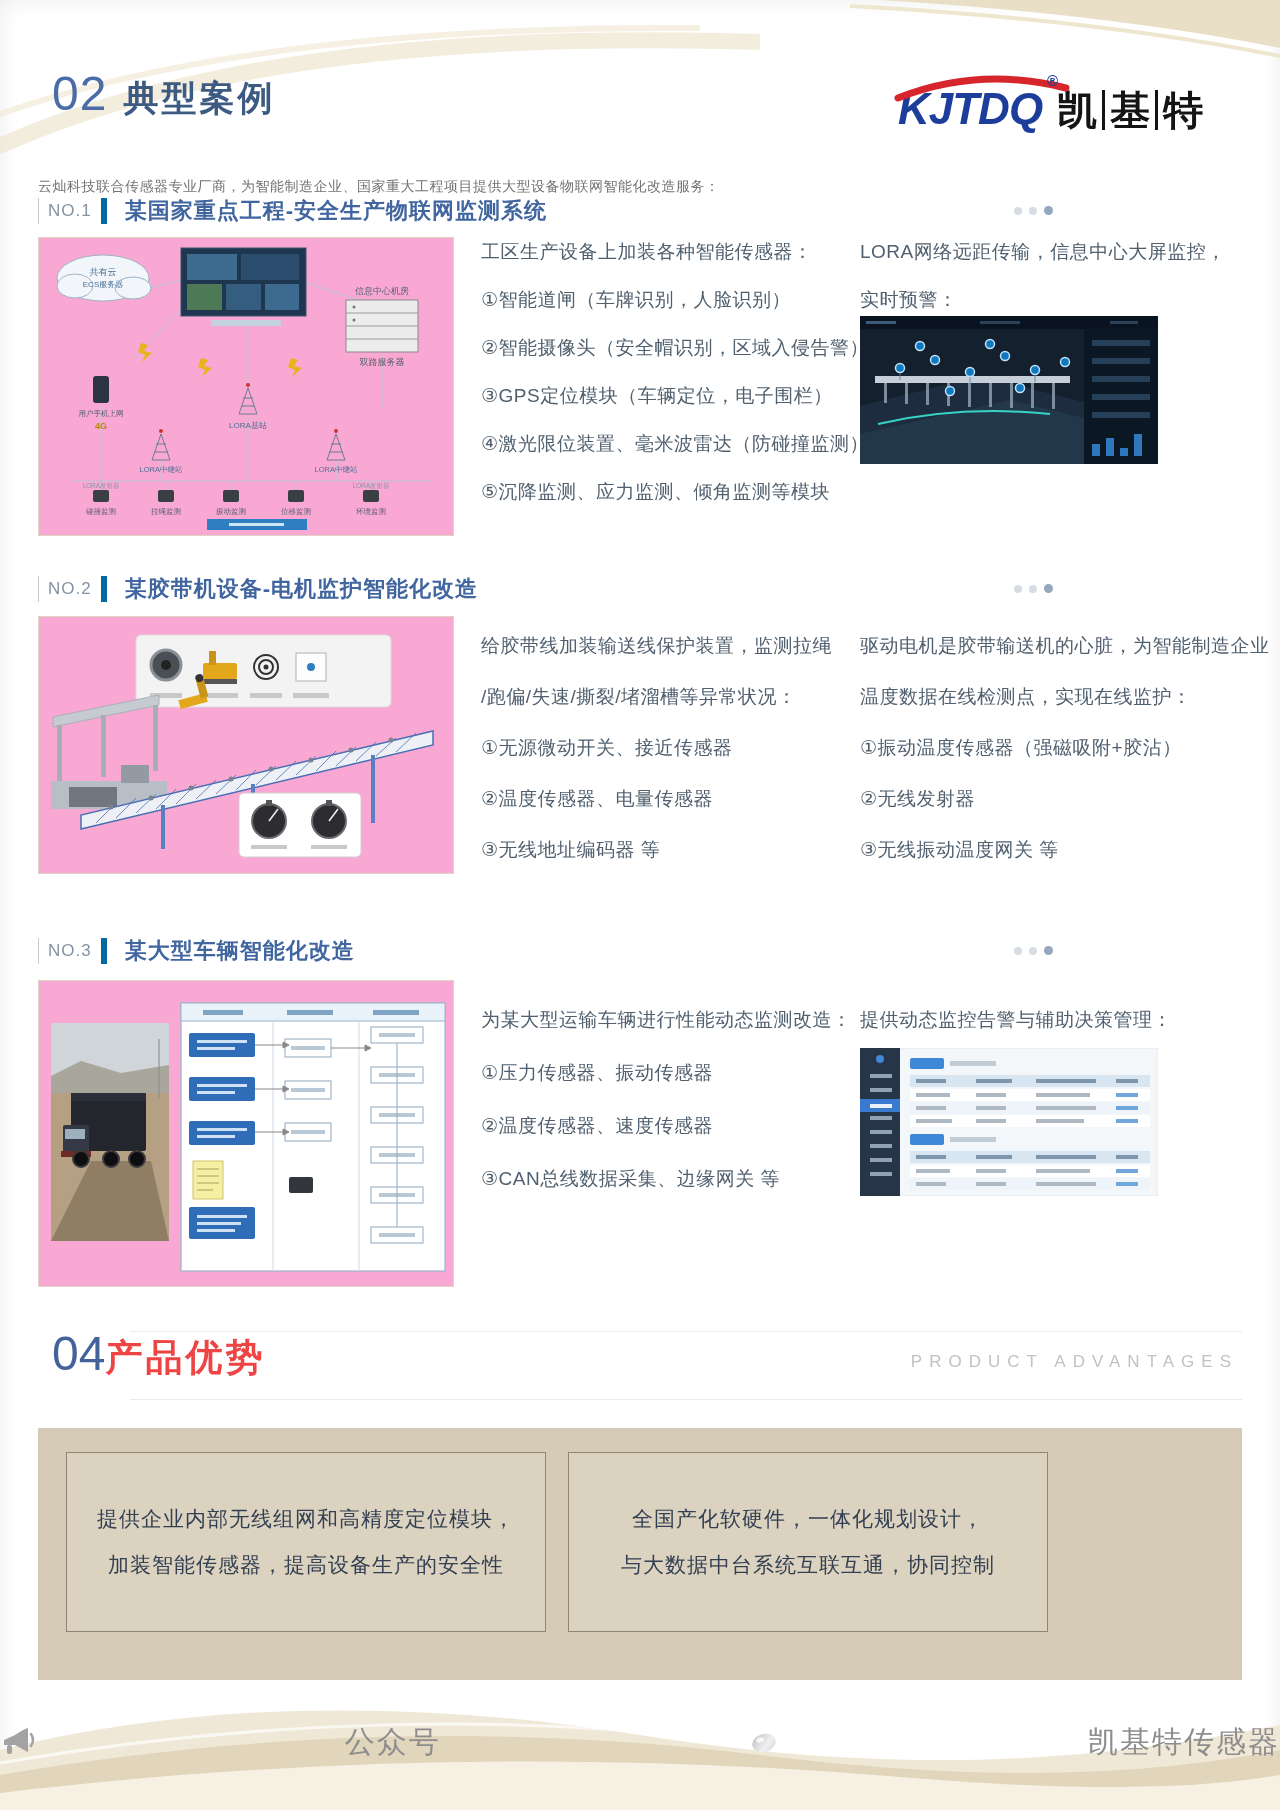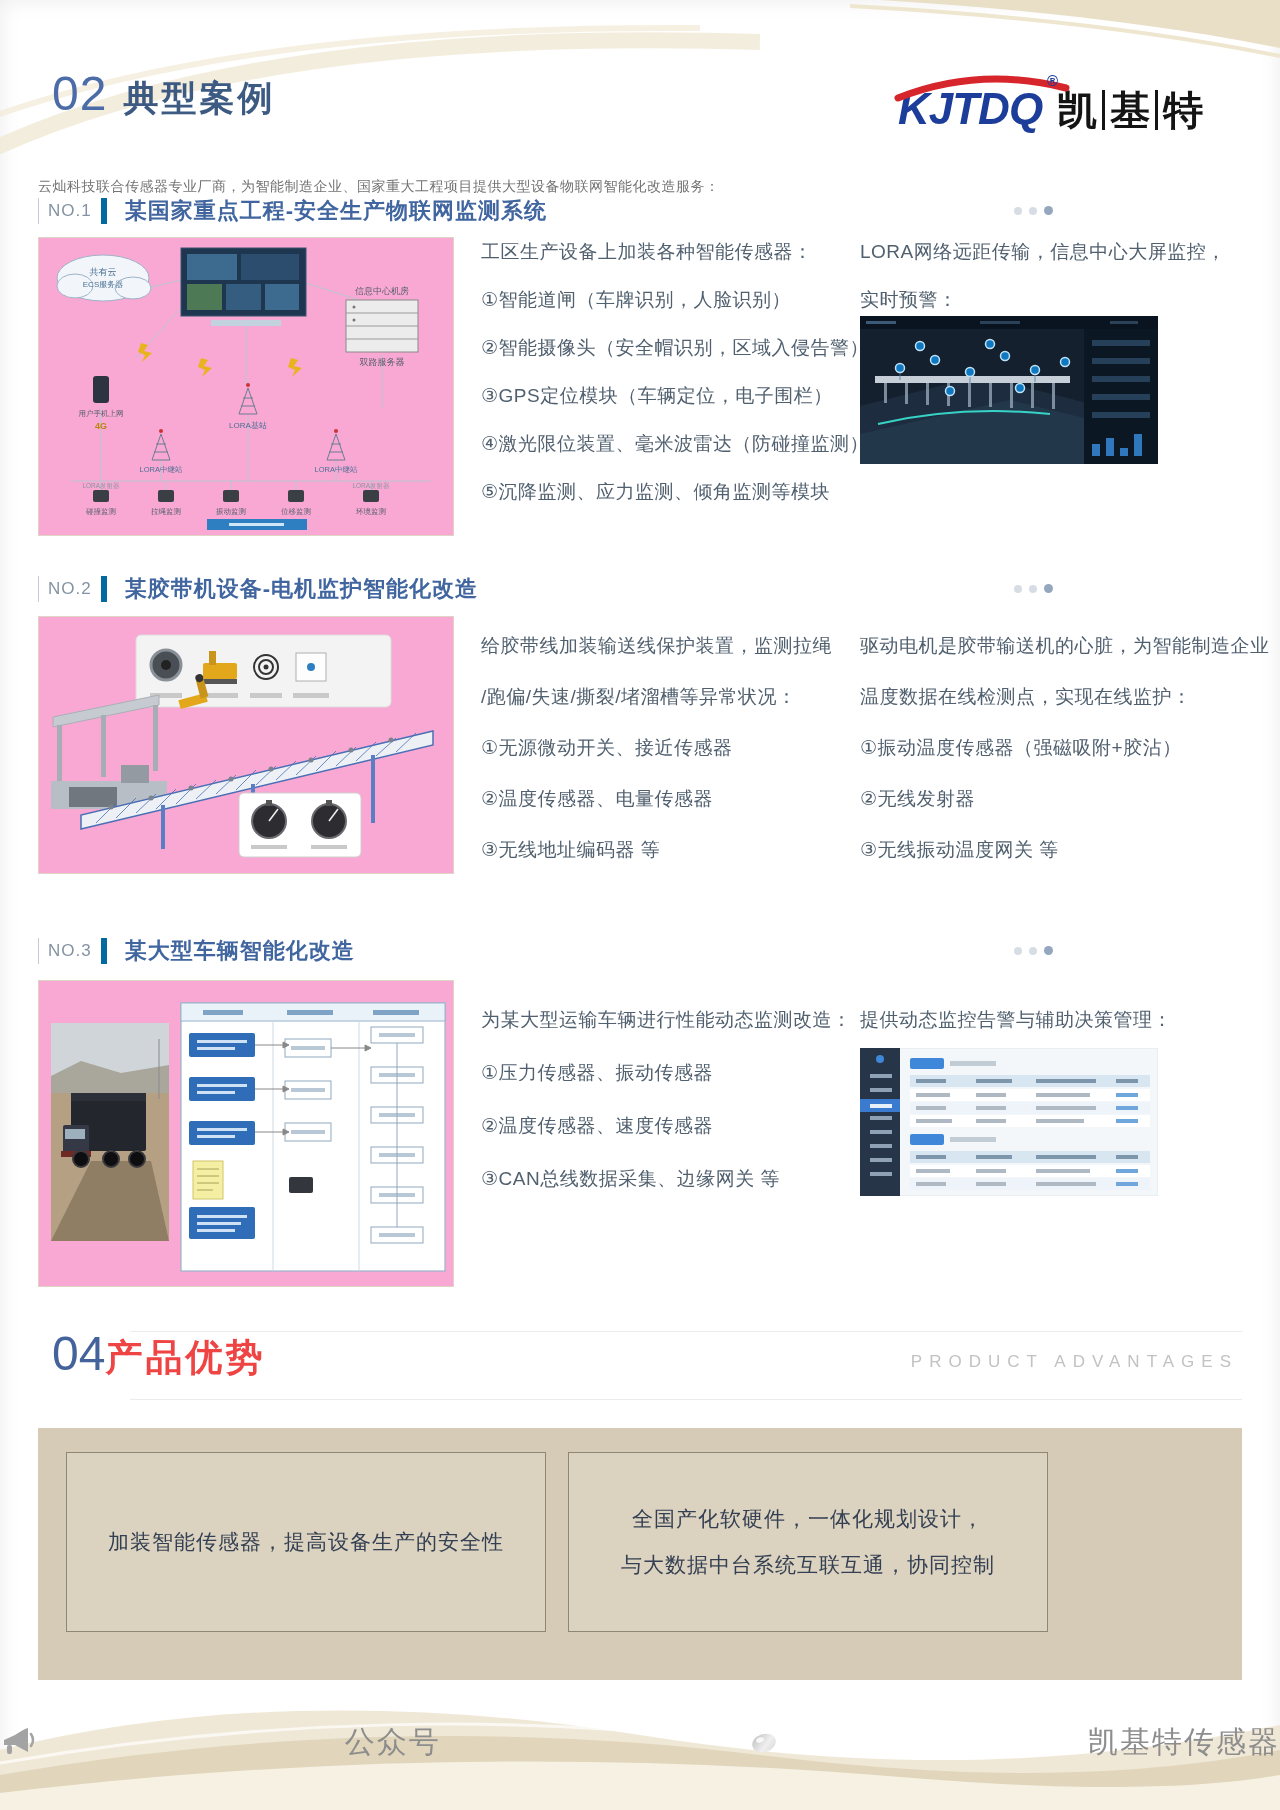--- a/index.html
+++ b/index.html
@@ -538,20 +538,21 @@
   <div class="hline" style="top:1331px"></div>
   <div class="hdr4">
     <span class="hdr4-num">04</span>
     <span class="hdr4-title">产品优势</span>
   </div>
   <span class="hdr4-sub">PRODUCT ADVANTAGES</span>
   <div class="hline" style="top:1399px"></div>
 
   <div class="band">
     <div class="adv-box" style="left:28px">
+      <div class="al">提供企业内部无线组网和高精度定位模块，</div>
       <div class="al">加装智能传感器，提高设备生产的安全性</div>
     </div>
     <div class="adv-box" style="left:530px">
       <div class="al">全国产化软硬件，一体化规划设计，</div>
       <div class="al">与大数据中台系统互联互通，协同控制</div>
     </div>
   </div>
 
   <svg class="deco-bottom" viewBox="0 0 1280 155" preserveAspectRatio="none">
     <path d="M0,95 C200,45 420,45 640,80 C860,115 1060,115 1280,70 L1280,155 L0,155 Z" fill="#eee6d2" opacity="0.9"></path>

